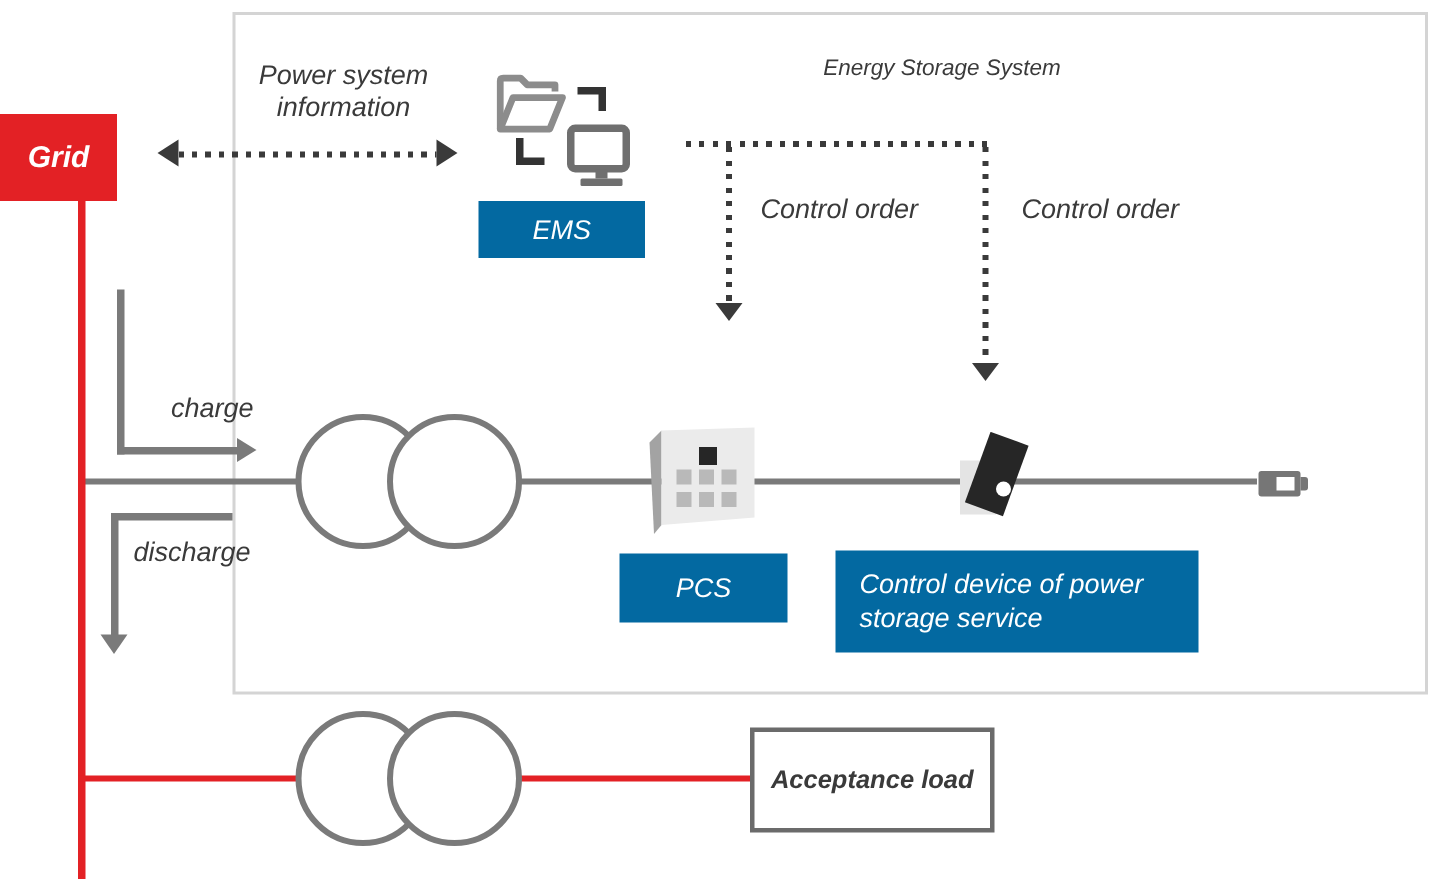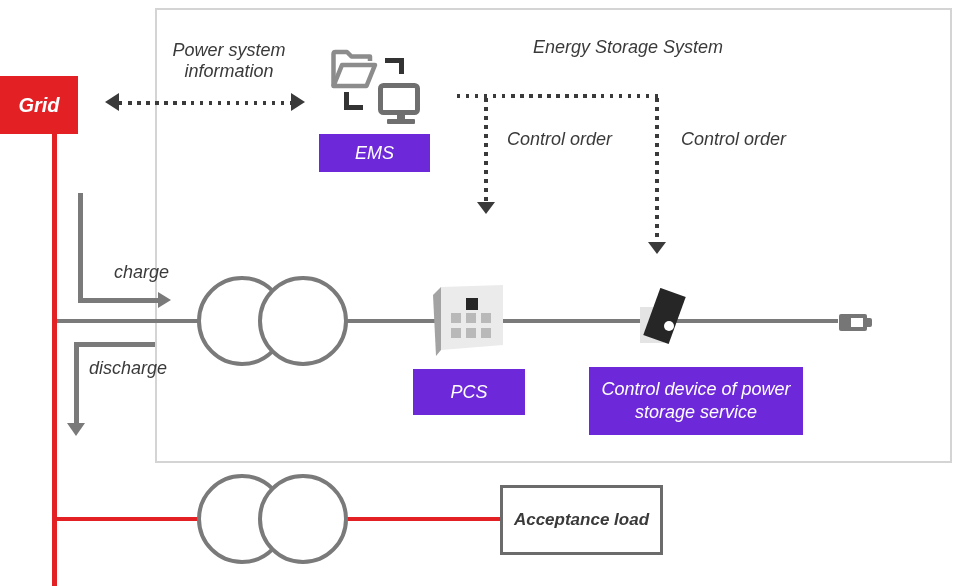--- a/index.html
+++ b/index.html
@@ -6,21 +6,21 @@
   #stage{
     position:relative;width:954px;height:586px;overflow:hidden;background:#fff;
     font-family:"Liberation Sans","DejaVu Sans",sans-serif;
   }
   .abs{position:absolute;font-style:italic;}
   
   .frame{border:2px solid #d4d4d4;background:#fff;z-index:0;}
   
   .lbl{color:#3a3a3a;font-size:18px;line-height:21px;z-index:5;white-space:nowrap;}
   .lbl.center{text-align:center;white-space:normal;}
-  .title{color:#3a3a3a;font-size:18px;z-index:5;white-space:nowrap;}
+  .title{color:#3a3a3a;font-size:15px;z-index:5;white-space:nowrap;}
   
   .grid-node{background:#e32125;color:#fff;font-size:20px;font-weight:600;
     display:flex;align-items:center;justify-content:center;z-index:4;}
   
   .red-line{background:#e32125;z-index:2;}
   .gray-line{background:#7a7a7a;z-index:1;}
   
   .garrow{background:#7a7a7a;z-index:3;}
   .head-right-gray{width:0;height:0;border-top:8.5px solid transparent;
     border-bottom:8.5px solid transparent;border-left:13px solid #7a7a7a;z-index:3;}
@@ -34,21 +34,21 @@
   .head-left-dark{width:0;height:0;border-top:9px solid transparent;
     border-bottom:9px solid transparent;border-right:14px solid #3a3a3a;z-index:3;}
   .head-right-dark{width:0;height:0;border-top:9px solid transparent;
     border-bottom:9px solid transparent;border-left:14px solid #3a3a3a;z-index:3;}
   .head-down-dark{width:0;height:0;border-left:9px solid transparent;
     border-right:9px solid transparent;border-top:12px solid #3a3a3a;z-index:3;}
   
   .circ{width:82px;height:82px;border:4px solid #7a7a7a;border-radius:50%;
     background:#fff;z-index:2;}
   
-  .gbox{background:#6d28d9;color:#fff;font-size:18px;line-height:23px;text-align:center;
+  .gbox{background:#0369a1;color:#fff;font-size:18px;line-height:23px;text-align:left;
     display:flex;align-items:center;justify-content:center;z-index:4;}
   
   .acc-box{background:#fff;border:3px solid #6b6b6b;color:#3a3a3a;font-size:17px;
     font-weight:600;display:flex;align-items:center;justify-content:center;z-index:4;}
   
   .batt-body{background:#767676;border-radius:2px;z-index:3;}
   .batt-cell{background:#fff;z-index:4;}
   .batt-nub{background:#767676;border-radius:0 2px 2px 0;z-index:3;}
   svg{position:absolute;z-index:3;}
 </style>
@@ -118,21 +118,21 @@
     <rect x="51" y="47" width="10" height="10" fill="#b9b9b9"></rect>
   </svg>
   <div class="abs gbox" style="left:413px;top:369px;width:112px;height:46px;">PCS</div>
 
   <svg style="left:633px;top:288px;" width="60" height="62" viewBox="0 0 60 62">
     <rect x="7" y="19" width="24" height="36" fill="#e4e4e4"></rect>
     <circle cx="16" cy="43" r="3.5" fill="#9c9c9c"></circle>
     <rect x="18" y="3" width="27" height="50" fill="#262626" transform="rotate(20 31.5 28)"></rect>
     <circle cx="36" cy="38" r="5" fill="#fff"></circle>
   </svg>
-  <div class="abs gbox" style="left:557px;top:367px;width:210px;height:68px;padding:0 2px;margin-left:32px;">Control device of power storage service</div>
+  <div class="abs gbox" style="left:557px;top:367px;width:210px;height:68px;padding:0 16px;">Control device of power storage service</div>
 
   <div class="abs batt-body" style="left:839px;top:314px;width:28px;height:17px;"></div>
   <div class="abs batt-cell" style="left:851px;top:318px;width:12px;height:9px;"></div>
   <div class="abs batt-nub" style="left:867px;top:318px;width:5px;height:9px;"></div>
 
   <div class="abs acc-box" style="left:500px;top:485px;width:157px;height:64px;">Acceptance load</div>
 
 </div>
 
 </body></html>

